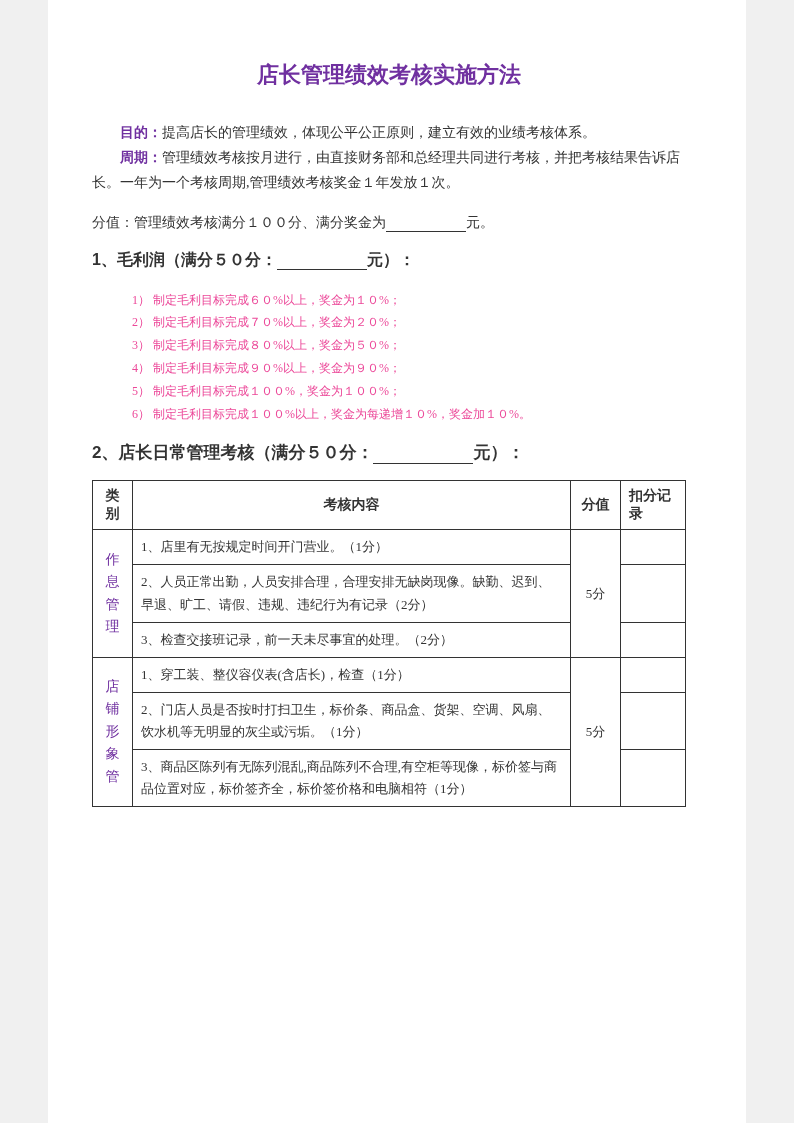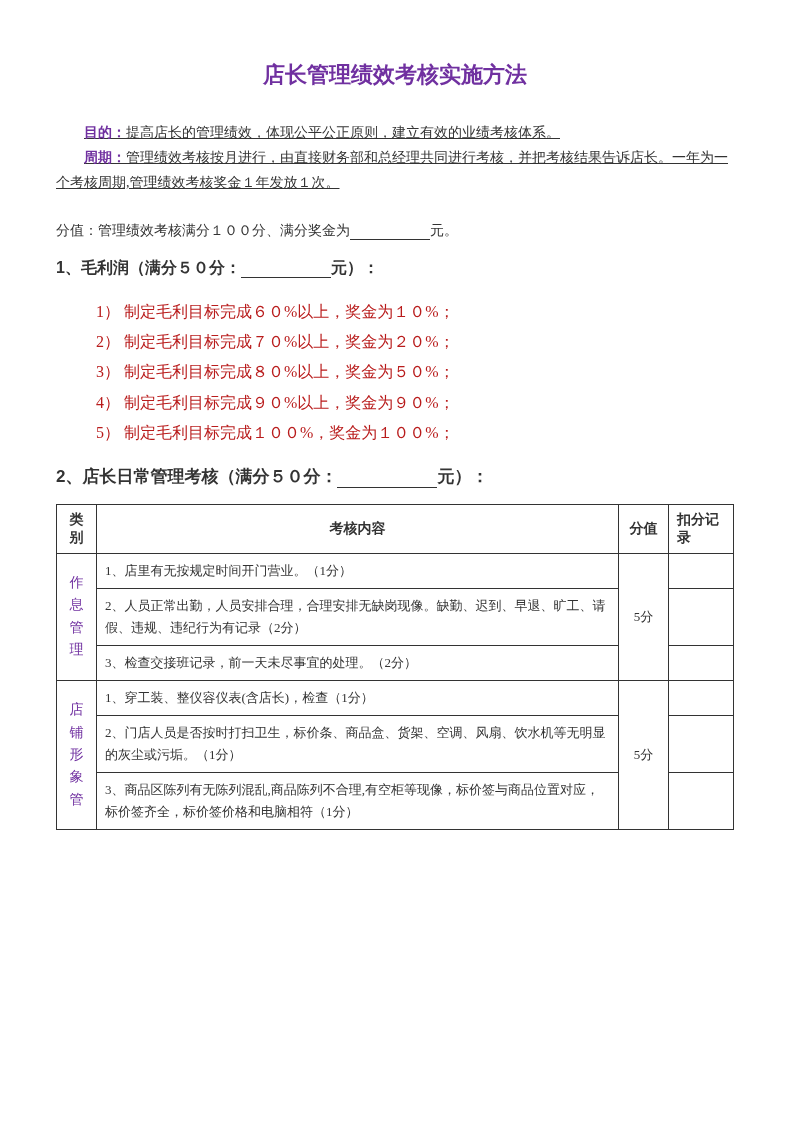--- a/index.html
+++ b/index.html
@@ -11,42 +11,41 @@
     body {
       background: #f0f0f0;
       display: flex;
       justify-content: center;
       align-items: flex-start;
       min-height: 1123px;
       font-family: "SimSun", "宋体", serif;
     }
 
     .page {
-      width: 794px;
+      width: 698px;
       min-height: 1123px;
       background: #fff;
-      padding: 60px 60px 60px 56px;
+      padding: 60px 60px 60px 44px;
       position: relative;
     }
 
     .title {
       text-align: center;
       font-size: 22px;
       font-weight: bold;
       color: #7030a0;
       margin-bottom: 30px;
       font-family: "SimHei", "黑体", sans-serif;
     }
 
     .intro-section {
-      margin-bottom: 26px;
+      margin-bottom: 18px;
       font-size: 14px;
       color: #333;
       line-height: 1.8;
-      text-decoration: underline;
     }
 
     .intro-section .label {
       font-weight: bold;
       color: #7030a0;
     }
 
     .intro-line {
       text-indent: 2em;
     }
@@ -82,22 +81,22 @@
     .item-title .underline {
       display: inline-block;
       width: 90px;
       border-bottom: 1px solid #333;
     }
 
     .sub-list {
       list-style: none;
       padding-left: 40px;
       margin-bottom: 16px;
-      font-size: 16px;
-      color: #b91c1c;
+      font-size: 12px;
+      color: #ec4899;
       line-height: 2;
     }
 
     .sub-list li {
       line-height: 1.9;
     }
 
     .section2-title {
       font-size: 17px;
       font-weight: bold;
@@ -218,20 +217,21 @@
   <div class="item-title">
     <span>1、毛利润（满分５０分：</span><span class="underline">&nbsp;</span><span>元）：</span>
   </div>
 
   <ul class="sub-list">
     <li>1）  制定毛利目标完成６０%以上，奖金为１０%；</li>
     <li>2）  制定毛利目标完成７０%以上，奖金为２０%；</li>
     <li>3）  制定毛利目标完成８０%以上，奖金为５０%；</li>
     <li>4）  制定毛利目标完成９０%以上，奖金为９０%；</li>
     <li>5）  制定毛利目标完成１００%，奖金为１００%；</li>
+    <li>6）  制定毛利目标完成１００%以上，奖金为每递增１０%，奖金加１０%。</li>
   </ul>
 
   <div class="section2-title">
     <span>2、店长日常管理考核（满分５０分：</span><span class="underline">&nbsp;</span><span>元）：</span>
   </div>
 
   <table>
     <thead>
       <tr class="header-row">
         <th class="col-category">类别</th>

